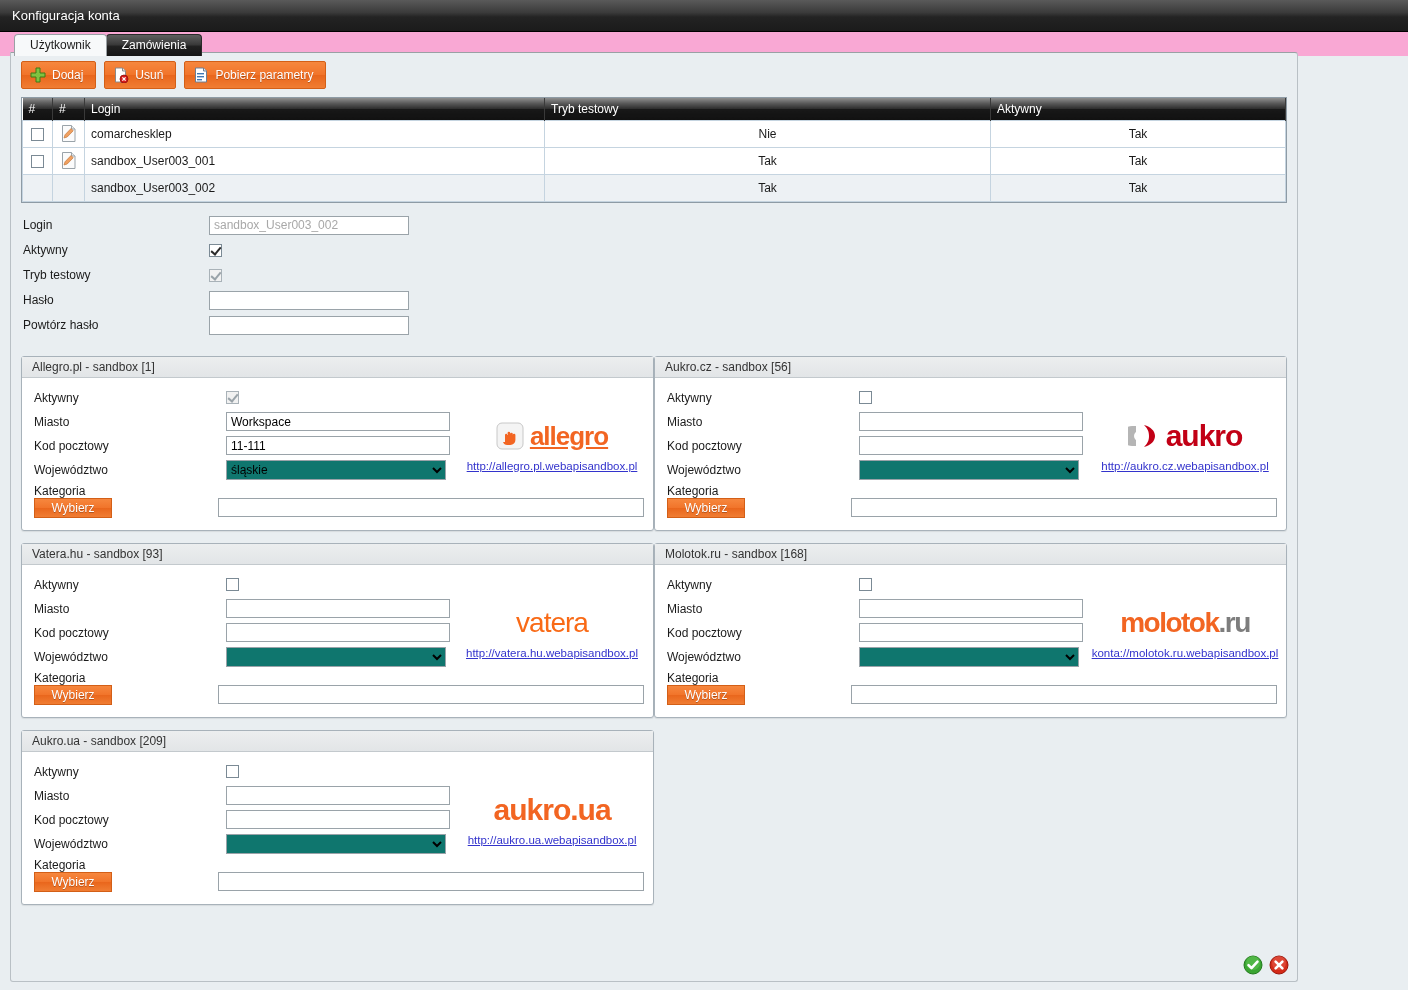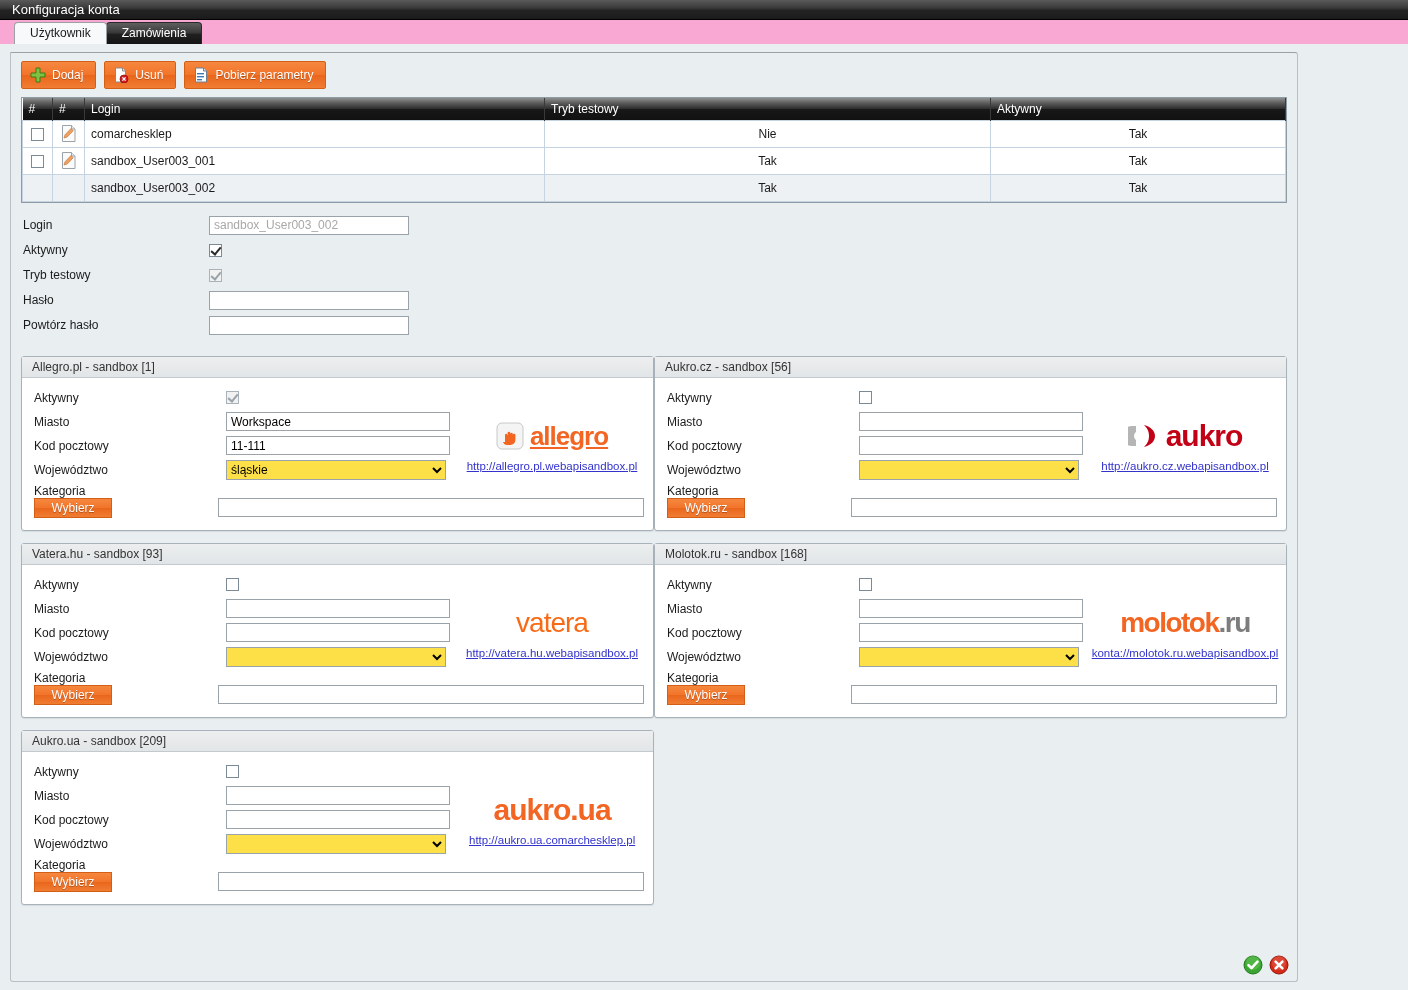--- a/index.html
+++ b/index.html
@@ -8,21 +8,21 @@
     width: 1408px; height: 990px;
     overflow: hidden;
     font-family: "Liberation Sans", sans-serif;
     font-size: 12px;
     color: #1a1a1a;
     background: #e9eef1;
   }
 
   
   .titlebar {
-    height: 20px;
+    height: 32px;
     background: linear-gradient(to bottom, #5a5a5a 0%, #3b3b3b 40%, #232323 55%, #1b1b1b 100%);
     color: #ffffff;
     display: flex;
     align-items: center;
     padding-left: 12px;
     font-size: 13px;
     border-bottom: 1px solid #000;
   }
 
   
@@ -181,21 +181,21 @@
     color: #333;
   }
   .panel-bd { display: flex; padding: 8px 0 10px 0; position: relative; height: 152px; }
   .panel-left { width: 470px; padding-left: 12px; }
   .panel-right { flex: 1; position: relative; }
 
   .mrow { display: flex; align-items: center; height: 24px; }
   .mrow .lbl { width: 192px; font-size: 12px; }
   .minp { width: 224px; height: 19px; border: 1px solid #9aa3a9; background:#fff;
           font-family: "Liberation Sans", sans-serif; font-size: 12px; padding: 0 4px; outline: none; }
-  .msel { width: 220px; height: 20px; border: 1px solid #9aa3a9; background: #fde047;
+  .msel { width: 220px; height: 20px; border: 1px solid #9aa3a9; background: #0f766e;
           font-family: "Liberation Sans", sans-serif; font-size: 12px; outline: none; }
 
   .katlbl { font-size: 12px; margin-top: 2px; }
   .katrow { display: flex; align-items: center; margin-top: 0px; }
   .wybierz {
     width: 78px; height: 20px;
     background: linear-gradient(to bottom, #f6873e 0%, #f1742a 50%, #e9661c 51%, #f07d33 100%);
     border: 1px solid #d35f17;
     color: #fff; font-size: 12px; cursor: pointer;
     text-shadow: 0 1px 0 rgba(0,0,0,.25);
@@ -564,21 +564,21 @@
             <div class="katrow">
                 <button class="wybierz">Wybierz</button>
               <input class="katinp" value="" style="">
               </div>
           </div>
           <div class="panel-right">
             <div class="logo-wrap">
               <div class="logo-box">
                 <span class="lg-aukroua"><span class="a">aukro</span><span class="b">.ua</span></span>
               </div>
-              <span class="logo-link">http://aukro.ua.comarchesklep.pl</span>
+              <span class="logo-link">http://aukro.ua.webapisandbox.pl</span>
             </div>
           </div>
         </div>
       </div>
 
       <div style="width:694px"></div>
     </div>
 
   </div>
 

